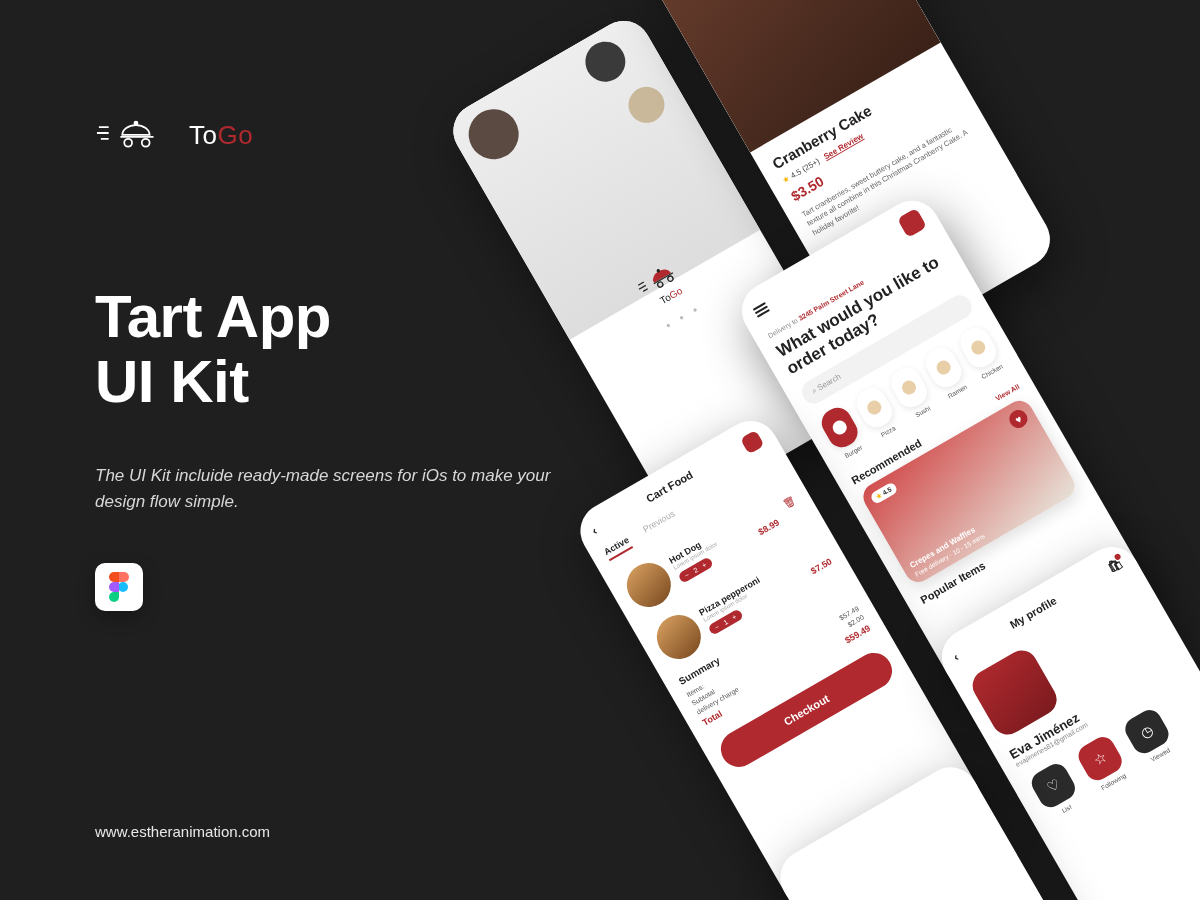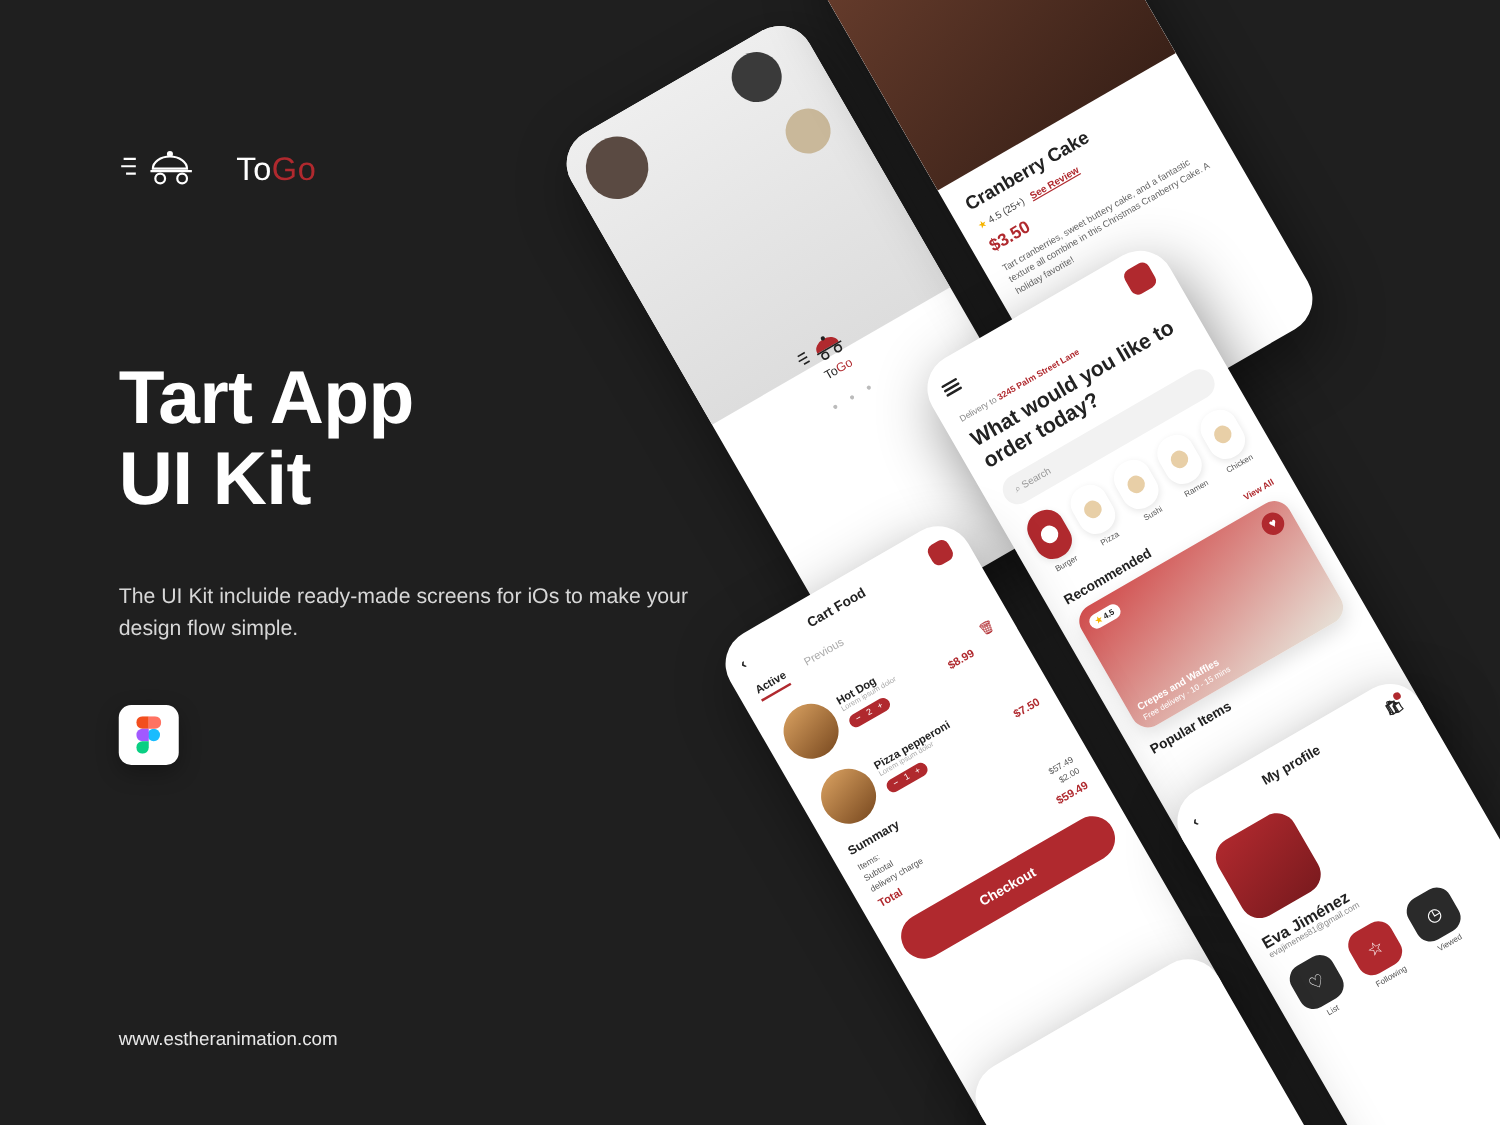--- a/index.html
+++ b/index.html
@@ -37,20 +37,21 @@
   line-height: 1.08;
   margin-bottom: 48px;
   letter-spacing: -.5px;
 }
 .subline {
   font-size: 17px;
   line-height: 1.55;
   color: #d7d7d7;
   font-weight: 300;
   margin-bottom: 48px;
+  font-style: italic;
 }
 .figma-badge {
   width: 48px; height: 48px;
   background: #fff;
   border-radius: 10px;
   display: flex;
   align-items: center;
   justify-content: center;
   box-shadow: 0 6px 18px rgba(0,0,0,.3);
 }

